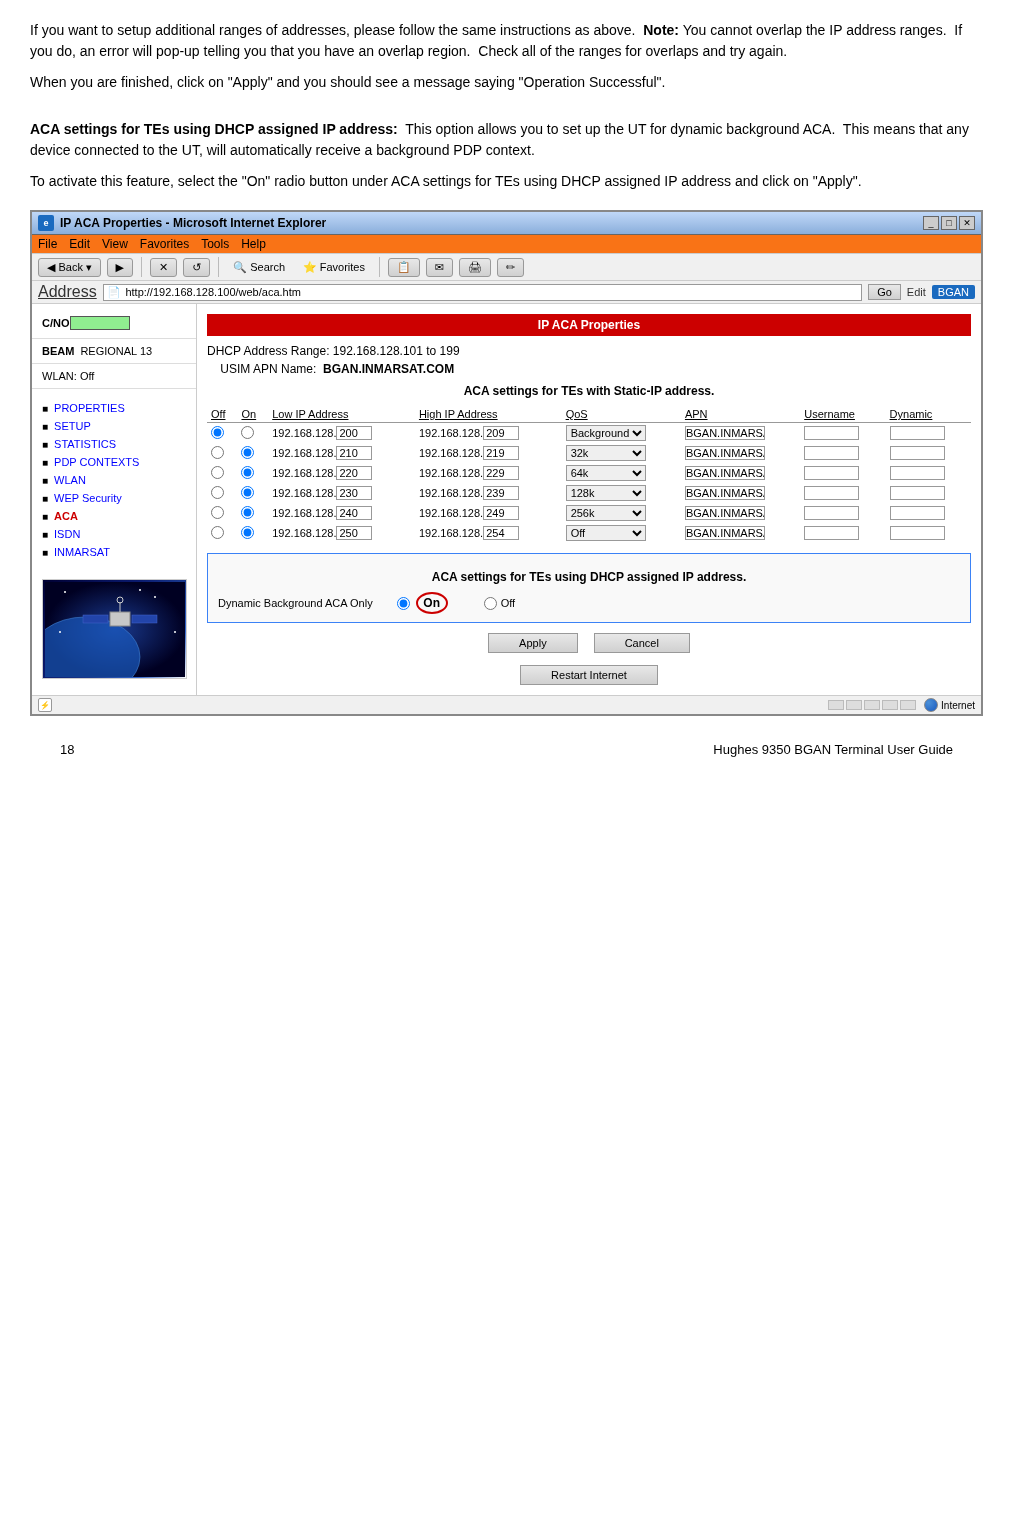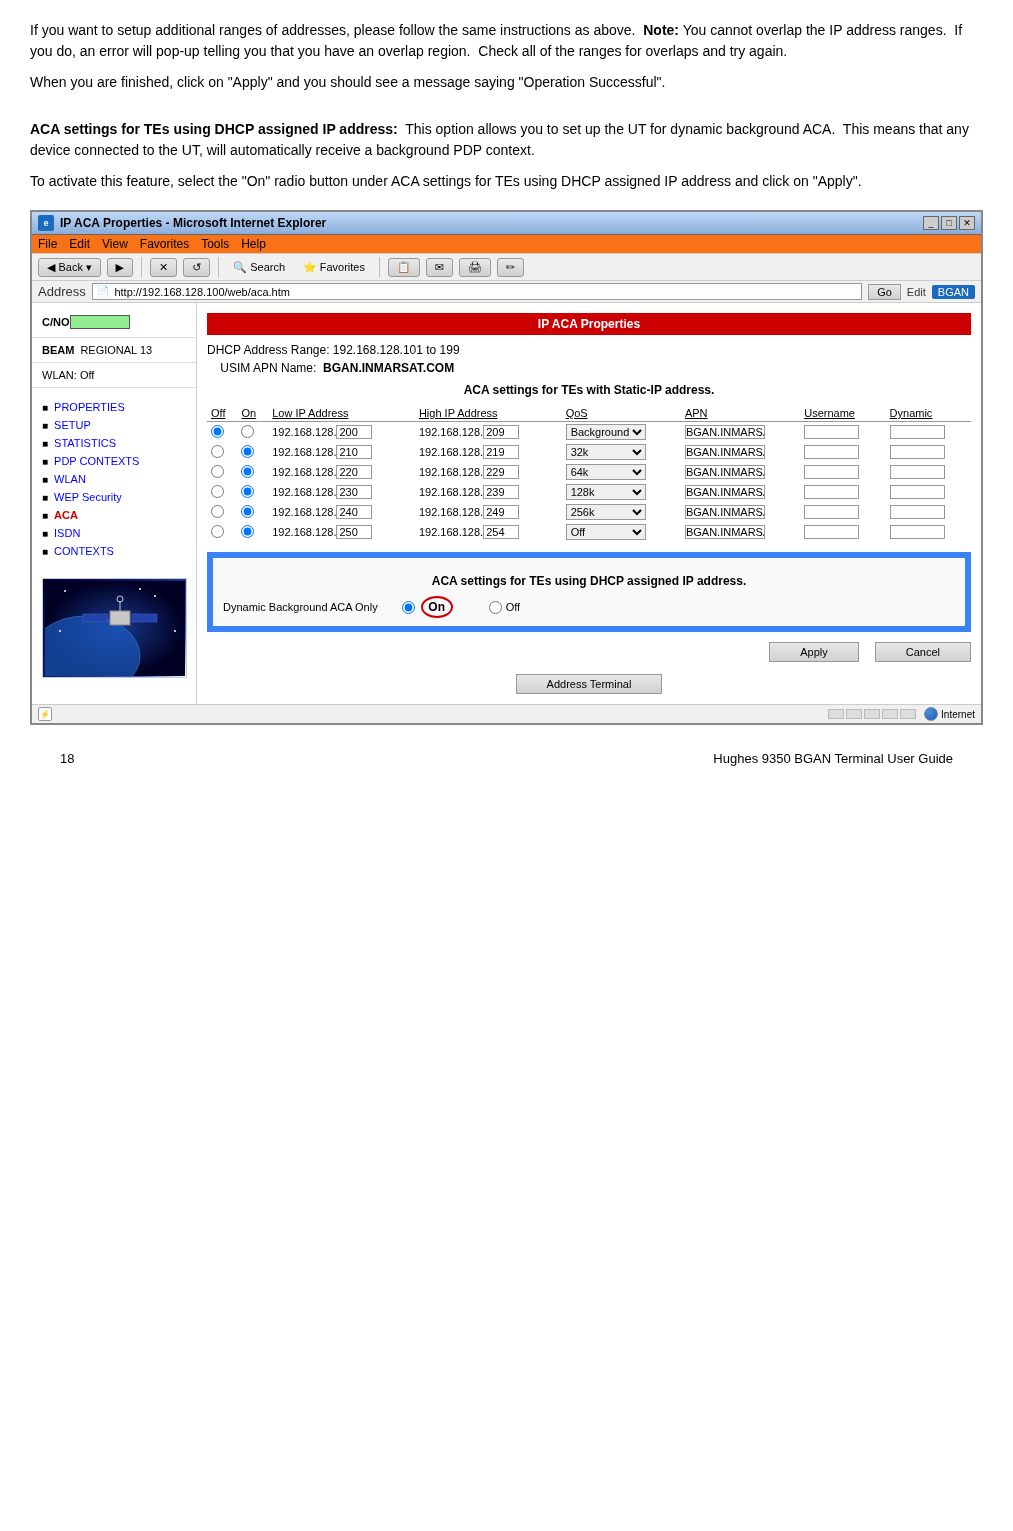--- a/index.html
+++ b/index.html
@@ -102,21 +102,21 @@
       font-size: 11px;
     }
     .address-bar-row {
       background: #f0f0f0;
       display: flex;
       align-items: center;
       padding: 2px 6px;
       gap: 6px;
       border-bottom: 1px solid #ccc;
     }
-    .address-label { font-size: 13px; color: #333; }
+    .address-label { font-size: 16px; color: #333; text-decoration: underline; }
     .address-input {
       flex: 1;
       border: 1px solid #999;
       padding: 1px 4px;
       font-size: 11px;
       background: #fff;
       display: flex;
       align-items: center;
       gap: 4px;
     }
@@ -254,21 +254,21 @@
       border: 1px solid #999;
       font-size: 11px;
     }
     .user-input, .pass-input {
       width: 55px;
       border: 1px solid #999;
       font-size: 11px;
     }
     .dhcp-section {
       background: #f9f9f9;
-      border: 6px solid #3b82f6;
+      border: 1px solid #3b82f6;
       padding: 8px 10px;
       margin: 8px 0;
     }
     .dhcp-row {
       display: flex;
       align-items: center;
       gap: 16px;
       font-size: 11px;
     }
     .dhcp-label { margin-right: 8px; }
@@ -281,21 +281,21 @@
       border: 2px solid #cc0000;
       border-radius: 50%;
       font-weight: bold;
       font-size: 12px;
       margin-left: 2px;
     }
     .btn-row {
       display: flex;
       gap: 16px;
       margin-top: 10px;
-      justify-content: flex-end;
+      justify-content: center;
     }
     .apply-btn {
       background: linear-gradient(to bottom, #e8e8e8, #d0d0d0);
       border: 1px solid #999;
       padding: 3px 30px;
       font-size: 11px;
       cursor: pointer;
     }
     .cancel-btn {
       background: linear-gradient(to bottom, #e8e8e8, #d0d0d0);
@@ -478,21 +478,21 @@
           <a class="nav-link-item active">
             <span class="bullet">■</span>
             <span>ACA</span>
           </a>
           <a class="nav-link-item">
             <span class="bullet">■</span>
             <span>ISDN</span>
           </a>
           <a class="nav-link-item">
             <span class="bullet">■</span>
-            <span>CONTEXTS</span>
+            <span>INMARSAT</span>
           </a>
         </div>
 
         <div class="sidebar-image">
           <svg width="140" height="95" viewBox="0 0 140 95">
             <defs>
               <radialGradient id="bg" cx="50%" cy="50%">
                 <stop offset="0%" stop-color="#1a3a8f"></stop>
                 <stop offset="100%" stop-color="#000022"></stop>
               </radialGradient>
@@ -630,21 +630,21 @@
               <span>Off</span>
             </label>
           </div>
         </div>
 
         <div class="btn-row">
           <button class="apply-btn">Apply</button>
           <button class="cancel-btn">Cancel</button>
         </div>
         <div class="restart-row">
-          <button class="restart-btn">Address Terminal</button>
+          <button class="restart-btn">Restart Internet</button>
         </div>
       </div>
     </div>
 
     <div class="browser-statusbar">
       <div class="status-left">
         <div class="status-icon">⚡</div>
       </div>
       <div class="status-right">
         <div class="progress-bars">

